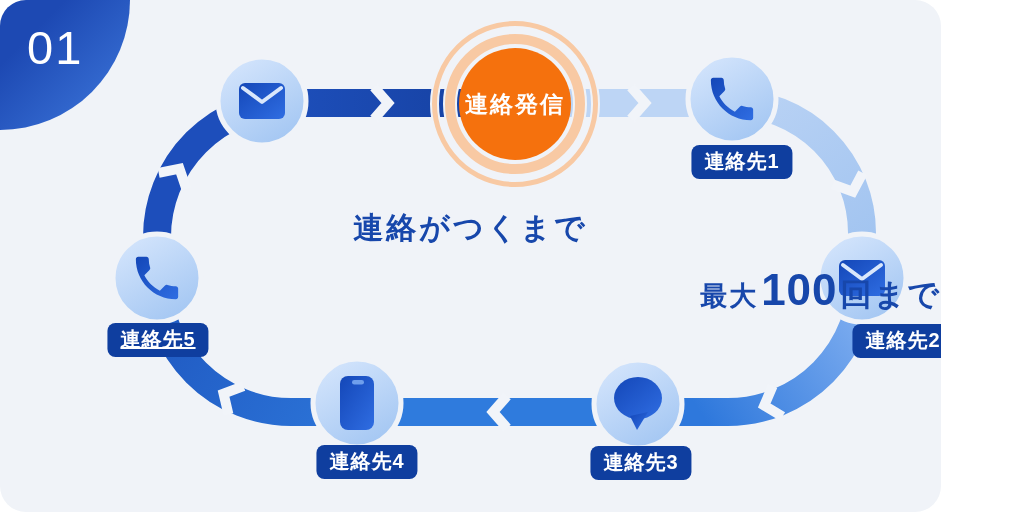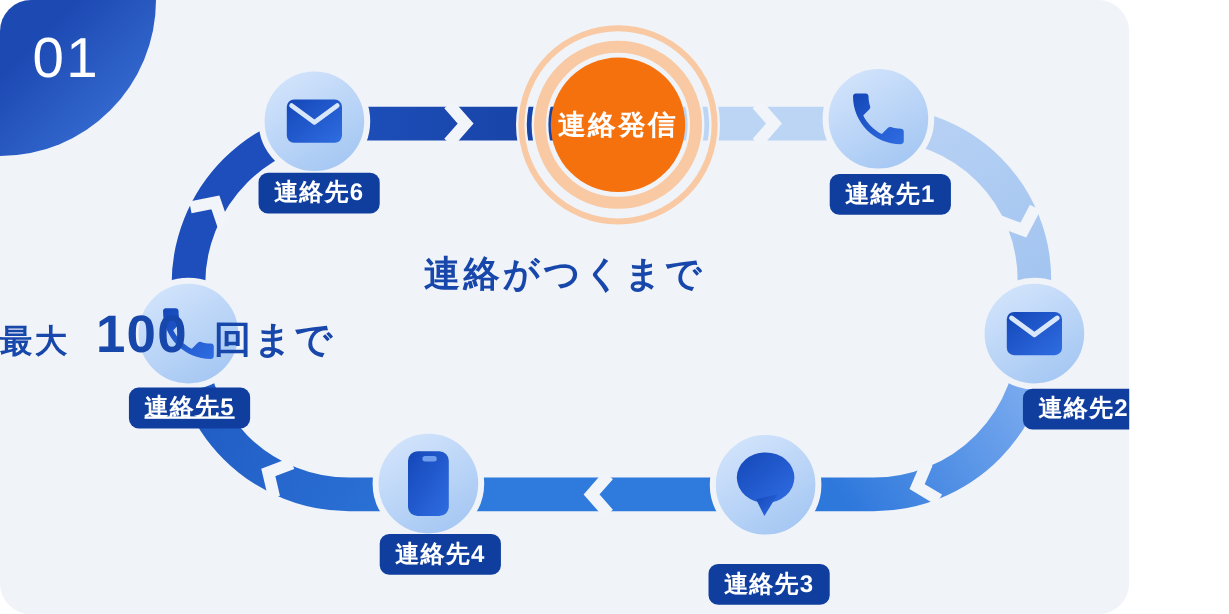--- a/index.html
+++ b/index.html
@@ -24,21 +24,21 @@
     padding:3px 13px 4px;border-radius:8px;white-space:nowrap;letter-spacing:1px;
   }
   .center-badge{
     position:absolute;left:515px;top:104px;transform:translate(-50%,-50%);
     color:#ffffff;font-size:23px;font-weight:700;letter-spacing:2px;white-space:nowrap;
   }
   .headline{
     position:absolute;left:0;right:0;top:208px;text-align:center;color:#1747ab;
   }
   .hl1{font-size:30px;font-weight:700;letter-spacing:3px;}
-  .hl2{margin-top:5px;display:flex;justify-content:flex-start;align-items:baseline;font-weight:700;letter-spacing:2px;gap:19px;}
+  .hl2{margin-top:16px;display:flex;justify-content:flex-end;align-items:baseline;font-weight:700;letter-spacing:2px;}
   .hl2 .sm{font-size:27px;}
   .hl2 .num{font-size:44px;margin:0 3px;letter-spacing:1px;}
   .hl2 .md{font-size:31px;}
   .hl2 .em{font-size:31px;border-bottom:6px solid #ee7c2e;padding-bottom:2px;}
 </style>
 </head>
 <body>
 
 <div class="stage">
 
@@ -150,18 +150,17 @@
     <div class="hl1">連絡がつくまで</div>
     <div class="hl2">
       <span class="sm">最大</span>
       <span class="num">100</span>
       <span class="md">回まで</span>
     </div>
   </div>
 
   <div class="node-label" style="left:742px;top:145px;">連絡先1</div>
   <div class="node-label" style="left:866px;top:324px;margin-left:37px;">連絡先2</div>
-  <div class="node-label" style="left:641px;top:470px;">連絡先3</div>
+  <div class="node-label" style="left:641px;top:446px;">連絡先3</div>
   <div class="node-label" style="left:367px;top:445px;">連絡先4</div>
   <div class="node-label" style="left:158px;top:323px;text-decoration:underline;">連絡先5</div>
-  <div class="node-label" style="left:266px;top:144px;">連絡先6</div>
 
 </div>
 
 </body></html>

